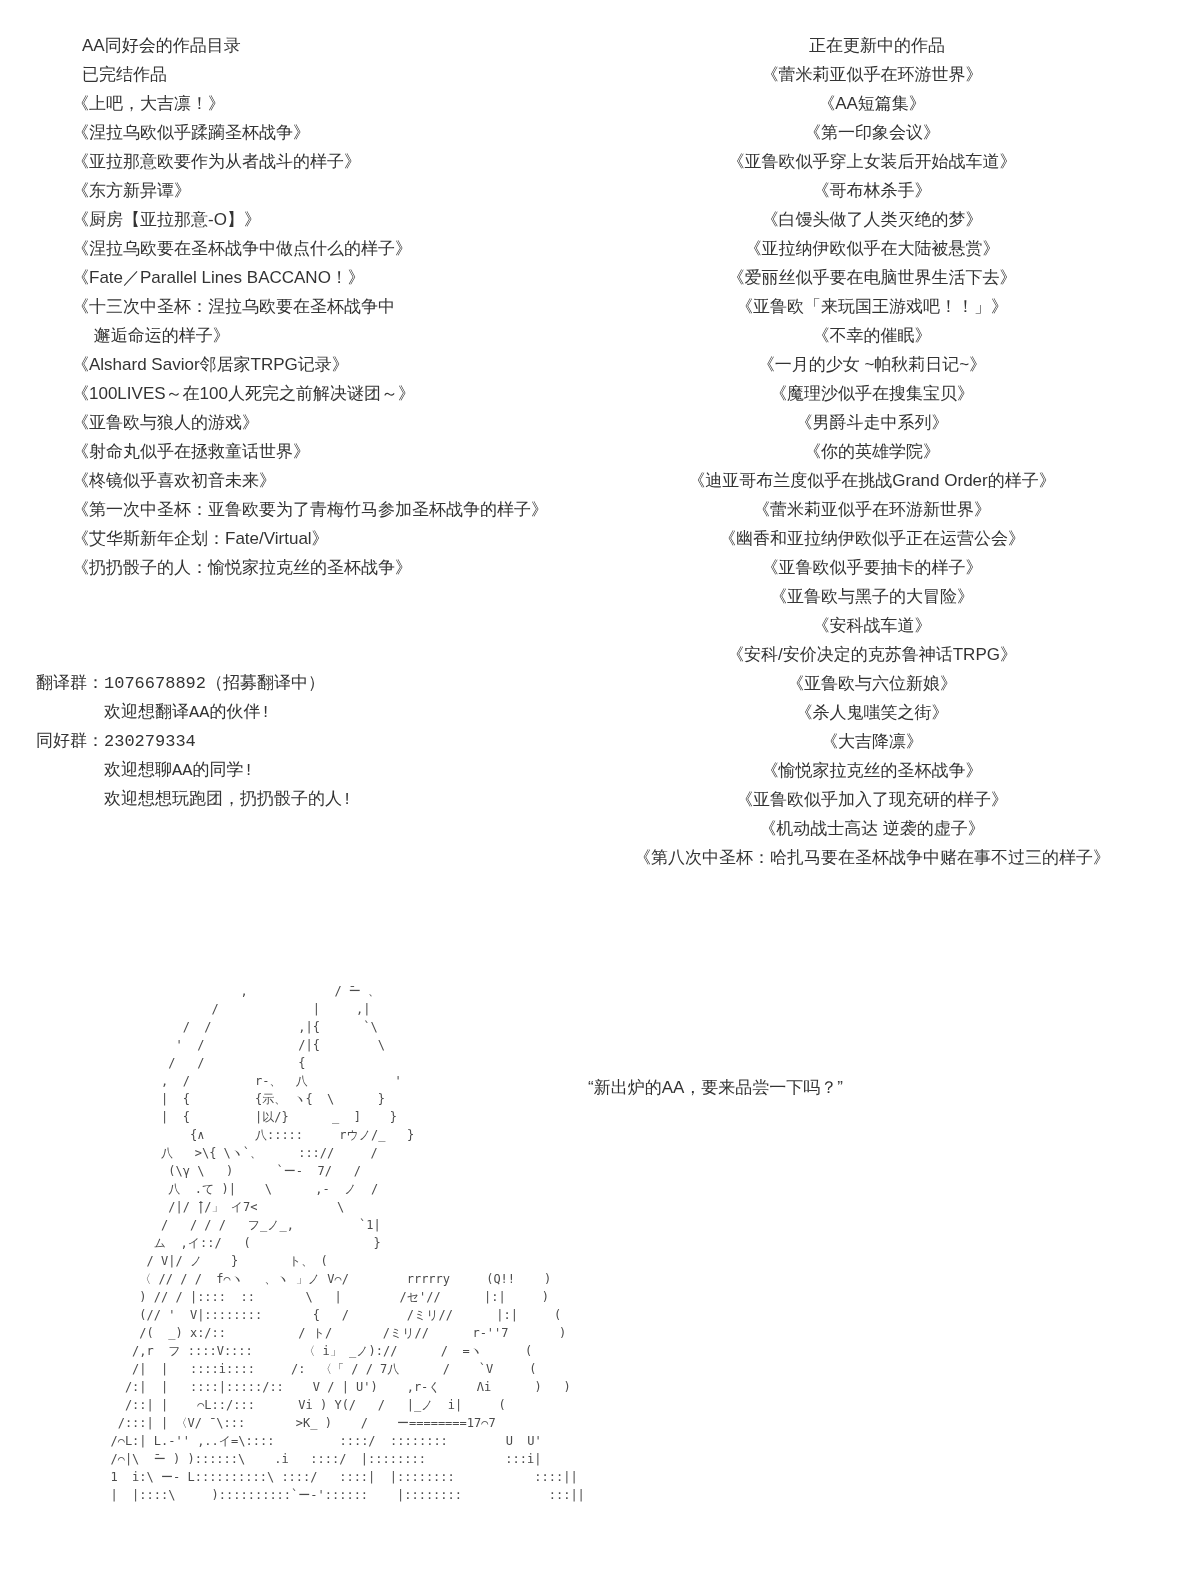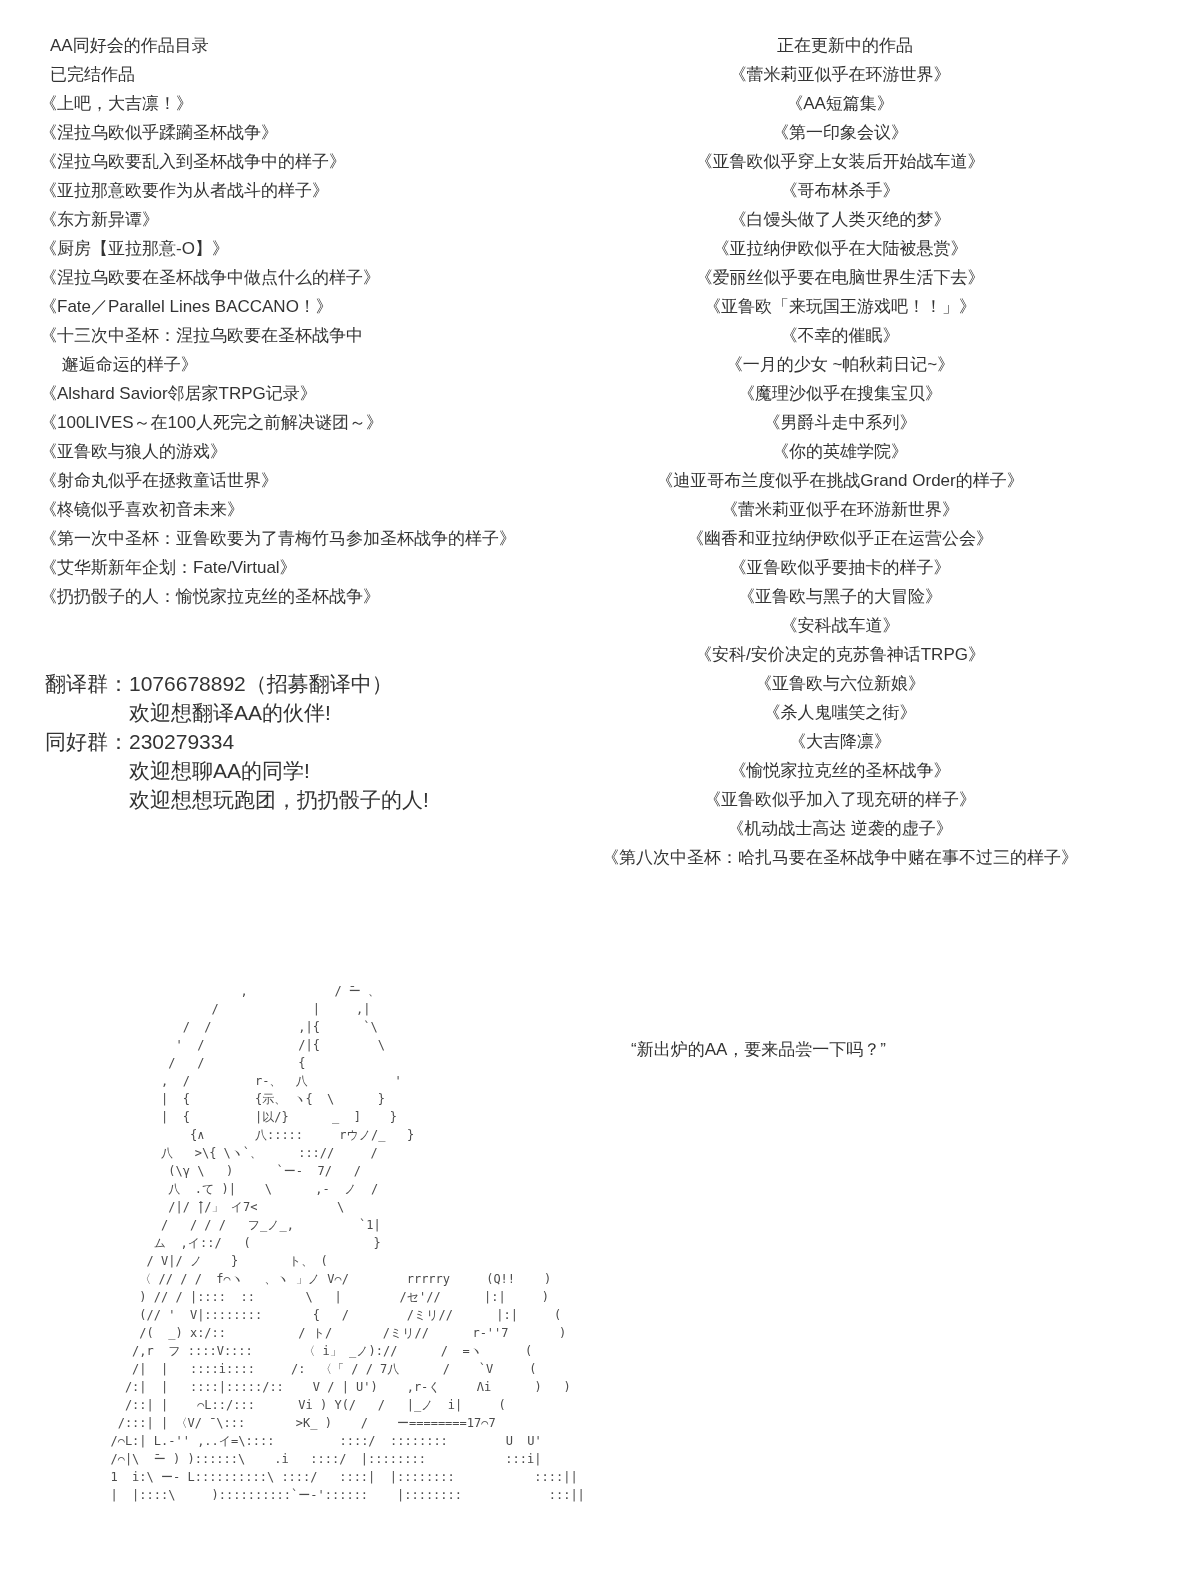--- a/index.html
+++ b/index.html
@@ -3,43 +3,42 @@
 <meta charset="utf-8">
 <style>
   html,body{margin:0;padding:0;background:#ffffff;}
   body{
     width:1202px;height:1591px;position:relative;overflow:hidden;
     font-family:"Liberation Sans",sans-serif;
     color:#333333;
     -webkit-font-smoothing:antialiased;
   }
   .col{position:absolute;font-size:17px;line-height:29px;white-space:nowrap;}
-  .col .line{height:29px;}
+  .col .line{height:29px;margin-left:32px;}
   .head{padding-left:10px;}
   #left-col{left:40px;top:31px;}
   #right-col{left:602px;top:31px;text-align:center;}
-  #groups{position:absolute;left:45px;top:669px;font-size:21px;line-height:29px;white-space:nowrap;}
+  #groups{position:absolute;left:36px;top:669px;font-size:17px;line-height:29px;white-space:nowrap;font-family:Liberation Mono, monospace;}
   #groups .line{height:29px;}
-  #speech{position:absolute;left:588px;top:1038px;font-size:17px;white-space:nowrap;margin-left:43px;}
+  #speech{position:absolute;left:588px;top:1076px;font-size:17px;white-space:nowrap;}
   #aa-art{
     position:absolute;left:96px;top:982px;margin:0;
     font-family:"DejaVu Sans Mono",monospace;
     font-size:12px;line-height:18px;color:#4a4a4a;white-space:pre;
   }
 </style>
 </head>
 <body>
 
 <div class="col" id="left-col">
   <div class="line head">AA同好会的作品目录</div>
   <div class="line head">已完结作品</div>
   <div>
       <div class="line">《上吧，大吉凛！》</div>
       <div class="line">《涅拉乌欧似乎蹂躏圣杯战争》</div>
-      <div class="line">《涅拉乌欧要乱入到圣杯战争中的样子》</div>
       <div class="line">《亚拉那意欧要作为从者战斗的样子》</div>
       <div class="line">《东方新异谭》</div>
       <div class="line">《厨房【亚拉那意-O】》</div>
       <div class="line">《涅拉乌欧要在圣杯战争中做点什么的样子》</div>
       <div class="line">《Fate／Parallel Lines BACCANO！》</div>
       <div class="line">《十三次中圣杯：涅拉乌欧要在圣杯战争中</div>
       <div class="line">　 邂逅命运的样子》</div>
       <div class="line">《Alshard Savior邻居家TRPG记录》</div>
       <div class="line">《100LIVES～在100人死完之前解决谜团～》</div>
       <div class="line">《亚鲁欧与狼人的游戏》</div>

